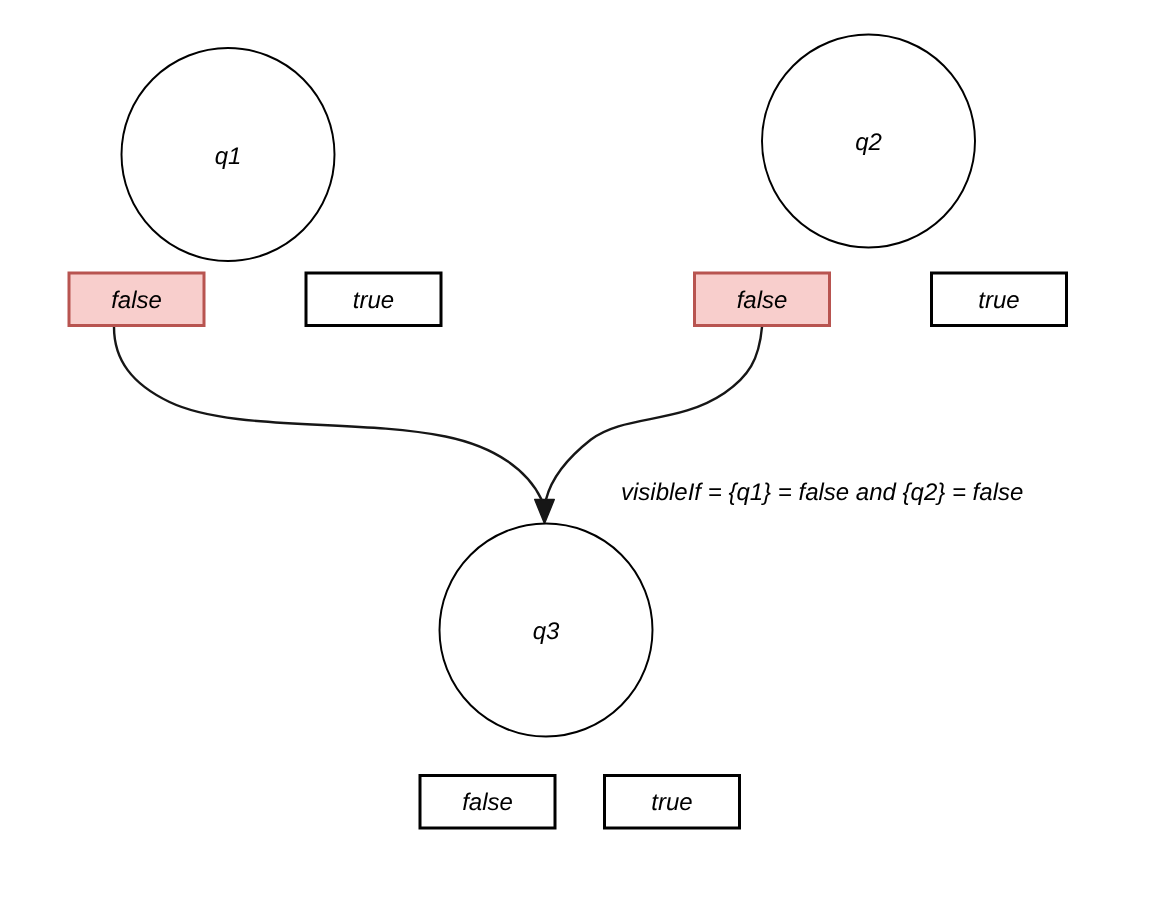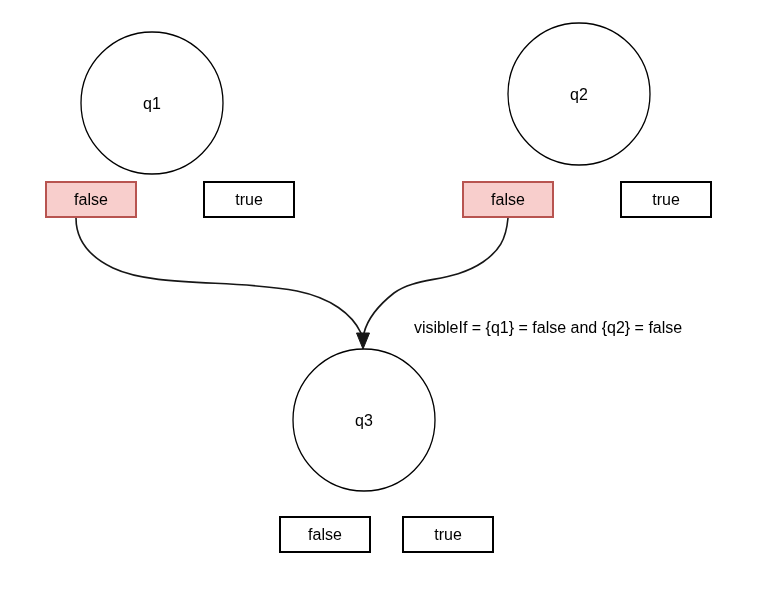--- a/index.html
+++ b/index.html
@@ -7,20 +7,21 @@
     padding: 0;
     background: #ffffff;
   }
   .stage {
     position: relative;
     width: 767px;
     height: 602px;
     background: #ffffff;
     font-family: "Liberation Sans", sans-serif;
     overflow: hidden;
+    font-style: italic;
   }
   svg { display: block; }
   .node-circle {
     fill: #ffffff;
     stroke: #000000;
     stroke-width: 1.3;
   }
   .option-rect {
     fill: #ffffff;
     stroke: #000000;

